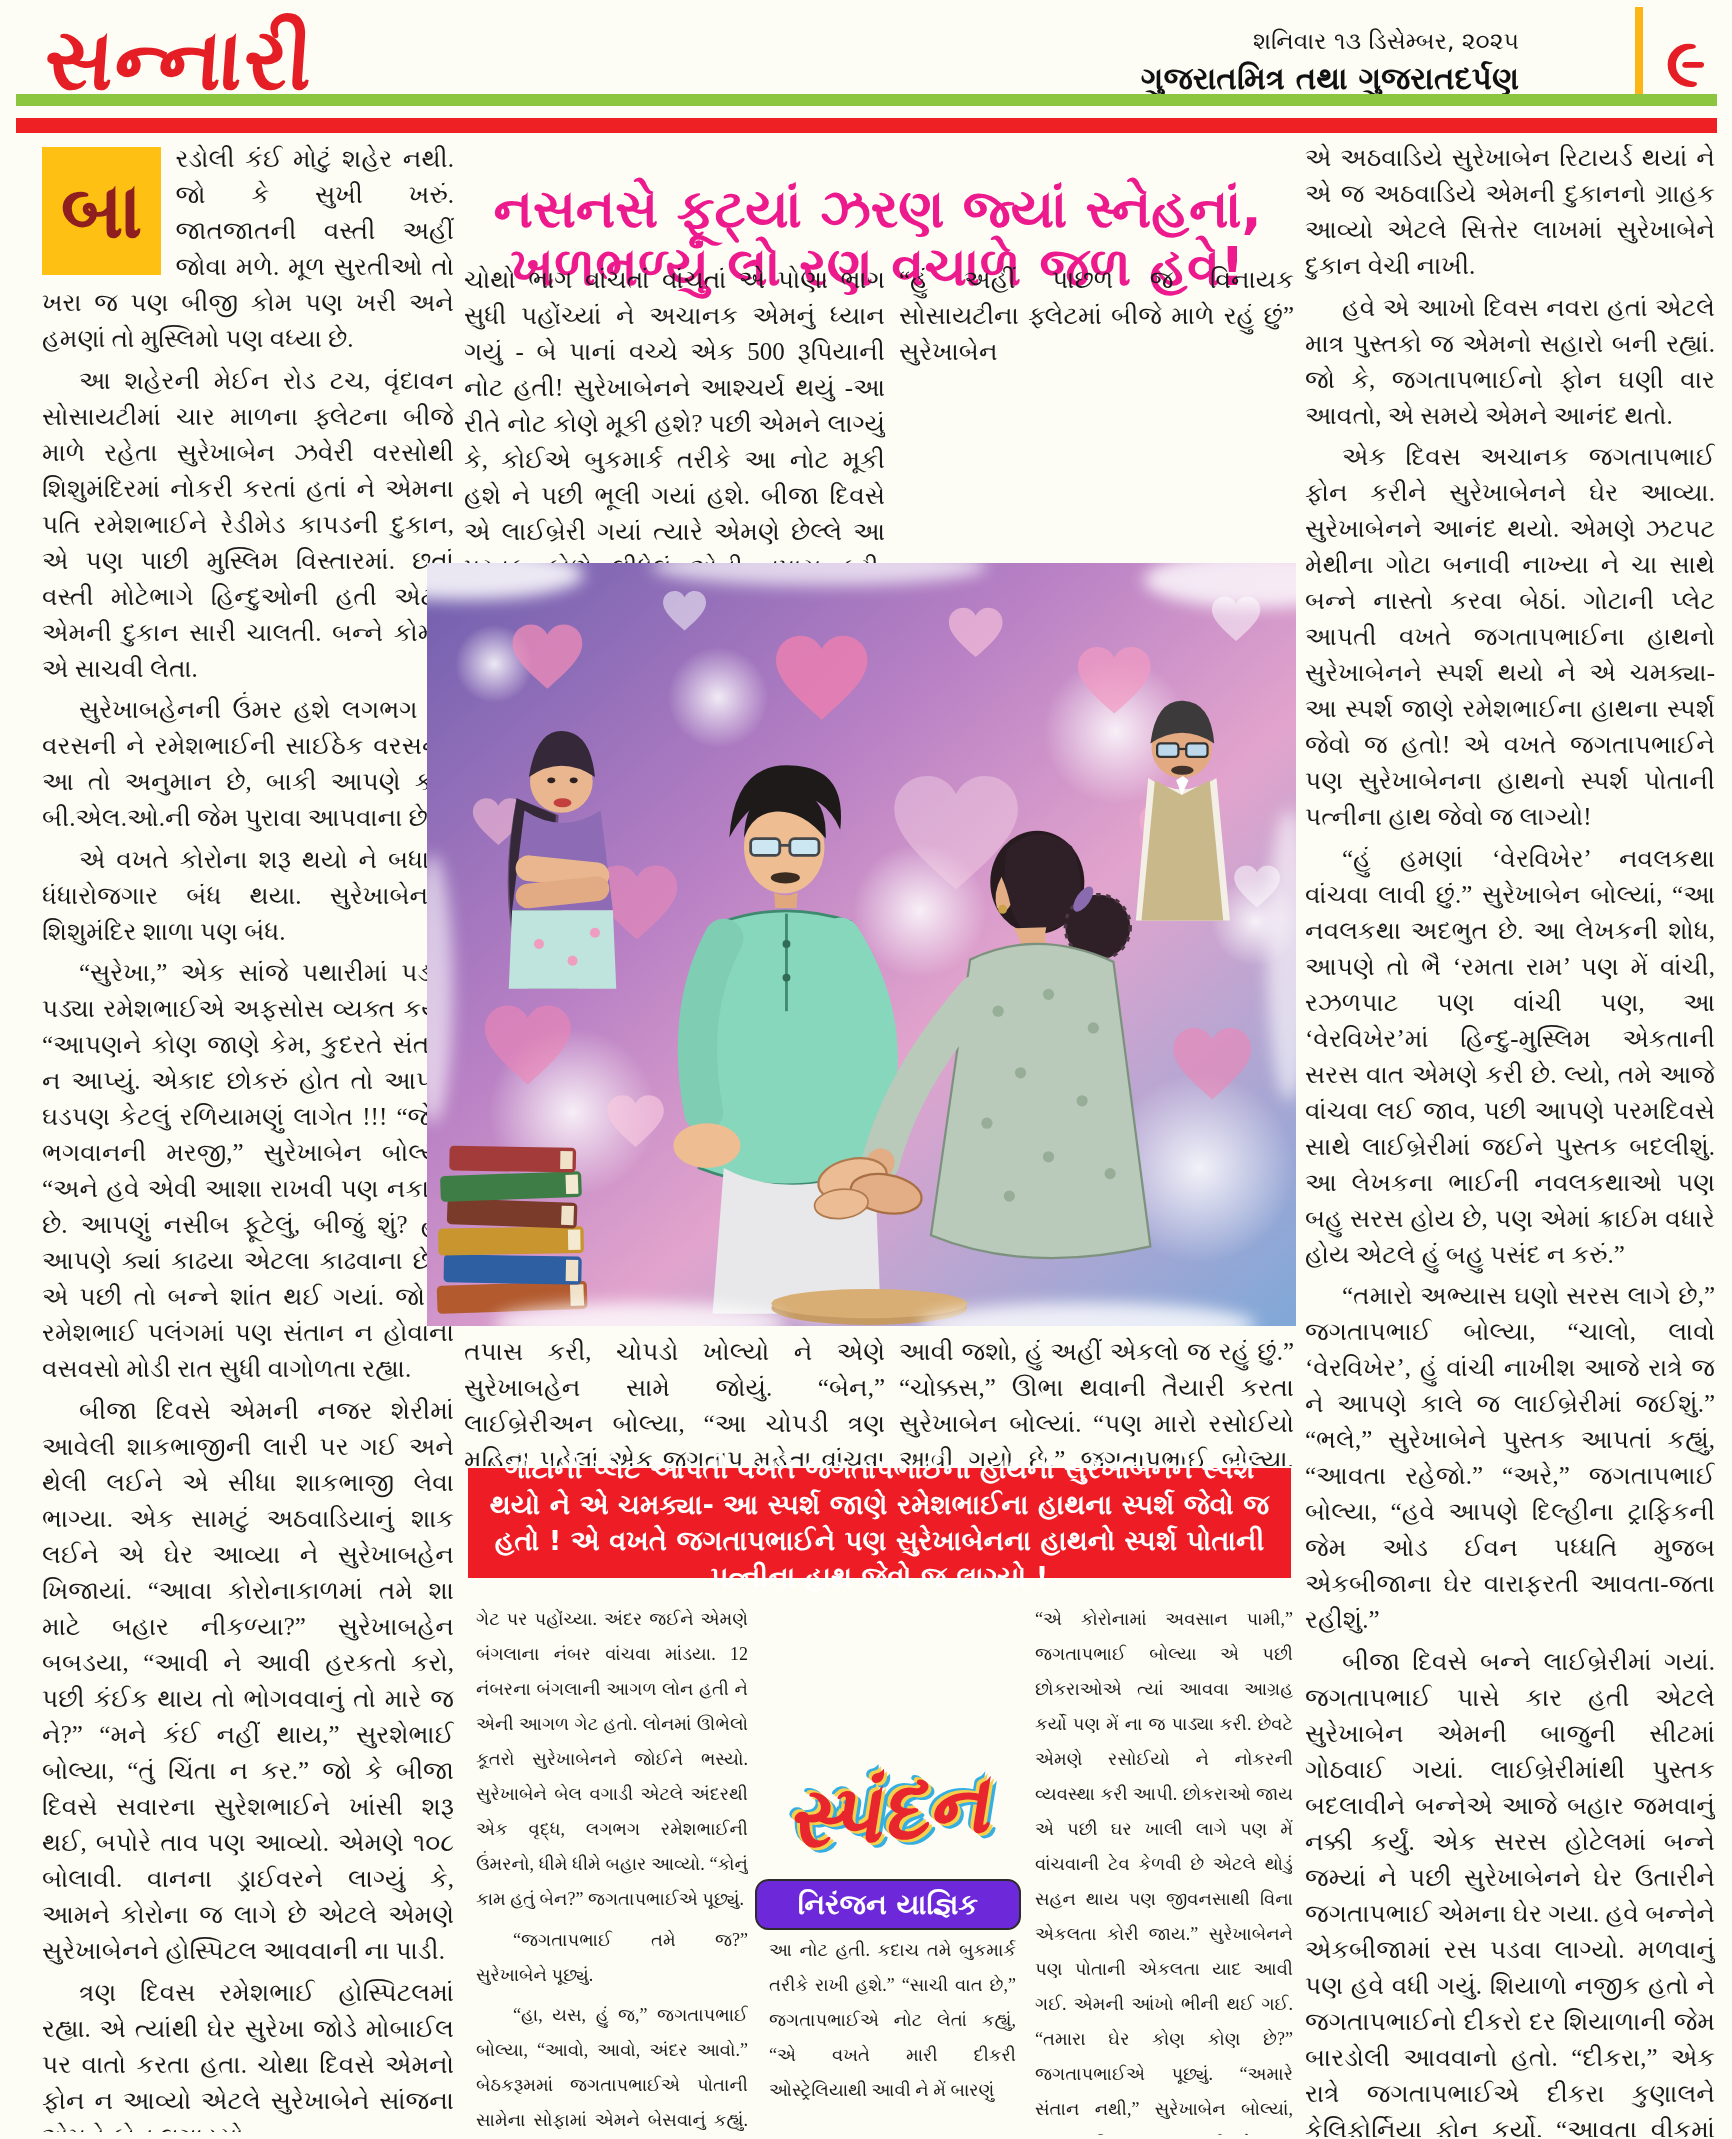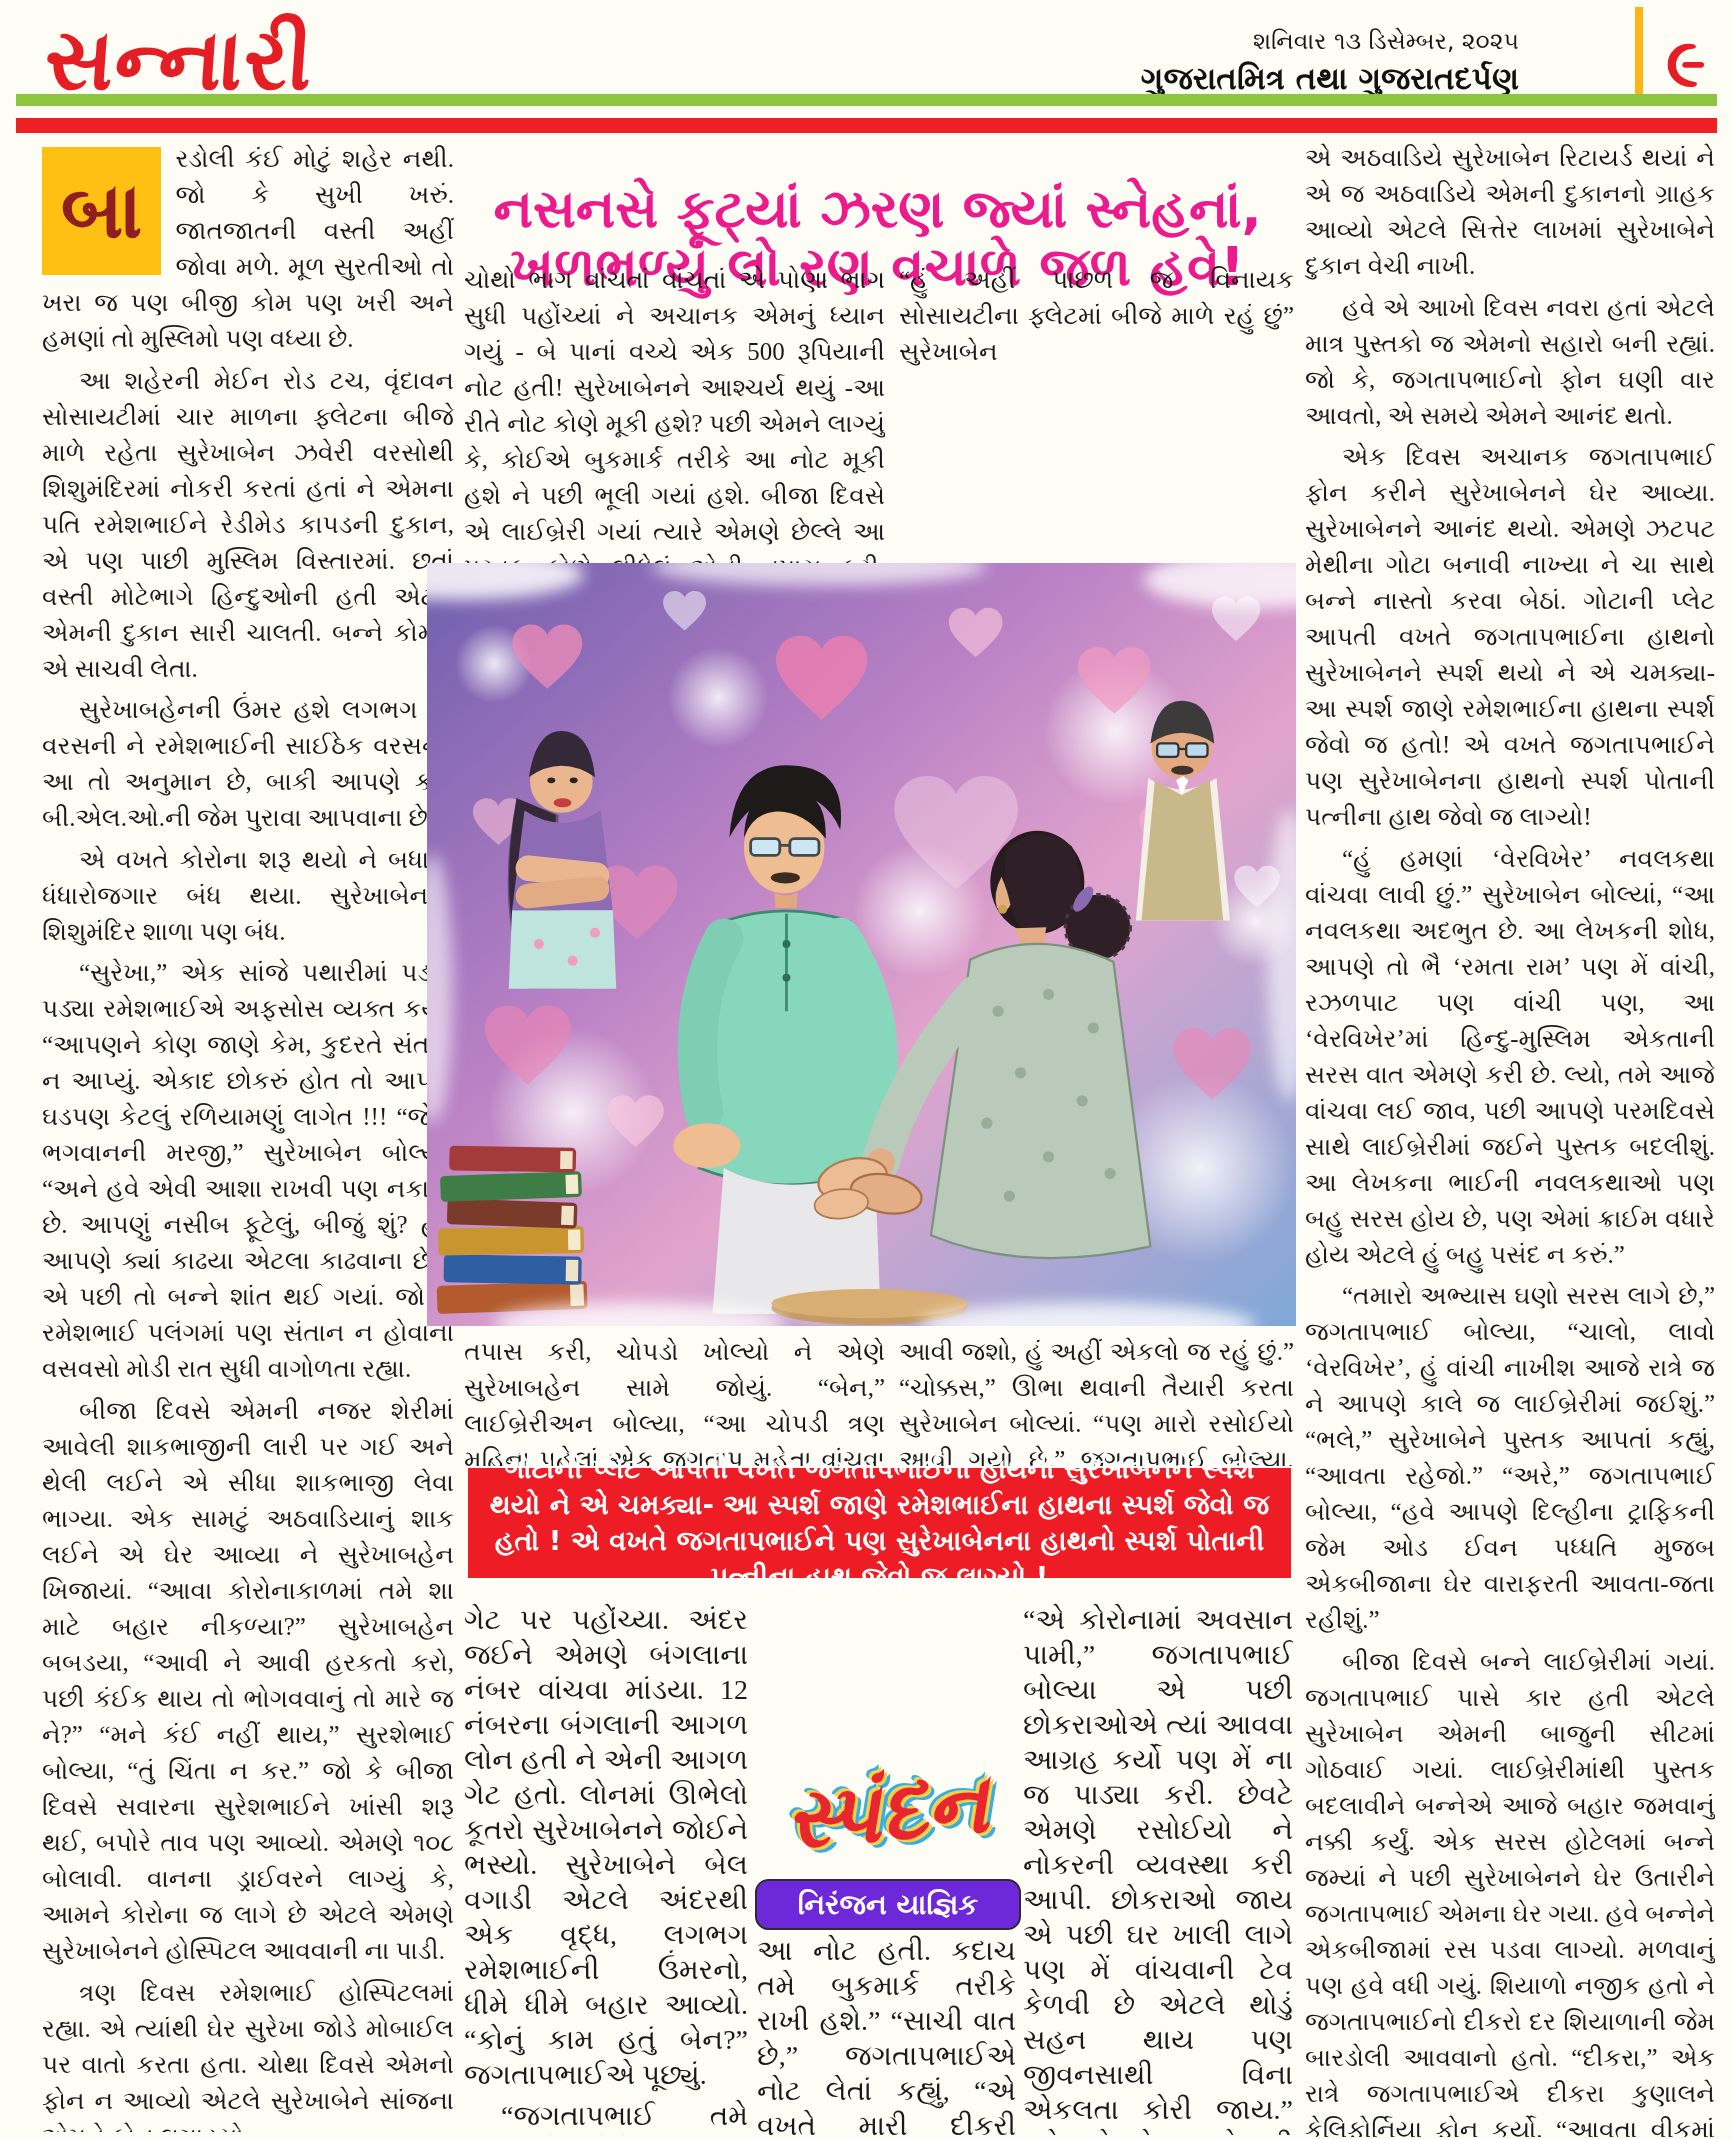--- a/index.html
+++ b/index.html
@@ -32,21 +32,21 @@
            color:#8f1f1f;font-size:78px;font-weight:bold;font-family:"DejaVu Sans",sans-serif;}
   .col1{left:42px;top:141px;width:412px;height:1991px;}
   .midTL{left:464px;top:262px;width:421px;height:305px;}
   .midTR{left:899px;top:262px;width:395px;height:305px;}
   .belowL{left:464px;top:1334px;width:421px;height:132px;}
   .belowR{left:899px;top:1334px;width:395px;height:132px;}
   .belowL .para,.belowR .para,.midTL .para,.midTR .para{margin-bottom:3.4px;}
   .botA{left:464px;top:1602px;width:284px;height:533px;}
   .botB{left:757px;top:1933px;width:259px;height:205px;}
   .botC{left:1023px;top:1602px;width:270px;height:533px;}
-  .botA .para,.botB .para,.botC .para{font-size:28px;line-height:35px;}
+  .botA .para,.botB .para,.botC .para{font-size:18px;line-height:35px;margin-left:12px;}
   .col5{left:1305px;top:140px;width:410px;height:1997px;}
   
   .hlbox{left:468px;top:1468px;width:823px;height:110px;background:#ee1c25;
          display:flex;align-items:center;justify-content:center;padding:0 7px;box-sizing:border-box;}
   .hlbox div{color:#ffffff;font-weight:bold;font-size:27.4px;line-height:36px;text-align:center;
              font-family:"DejaVu Sans",sans-serif;}
   
   .spandan-wrap{left:760px;top:1747px;width:253px;height:129px;display:flex;
                 align-items:center;justify-content:center;}
   .spandan{font-size:83px;font-weight:bold;font-style:italic;color:#e8262d;

